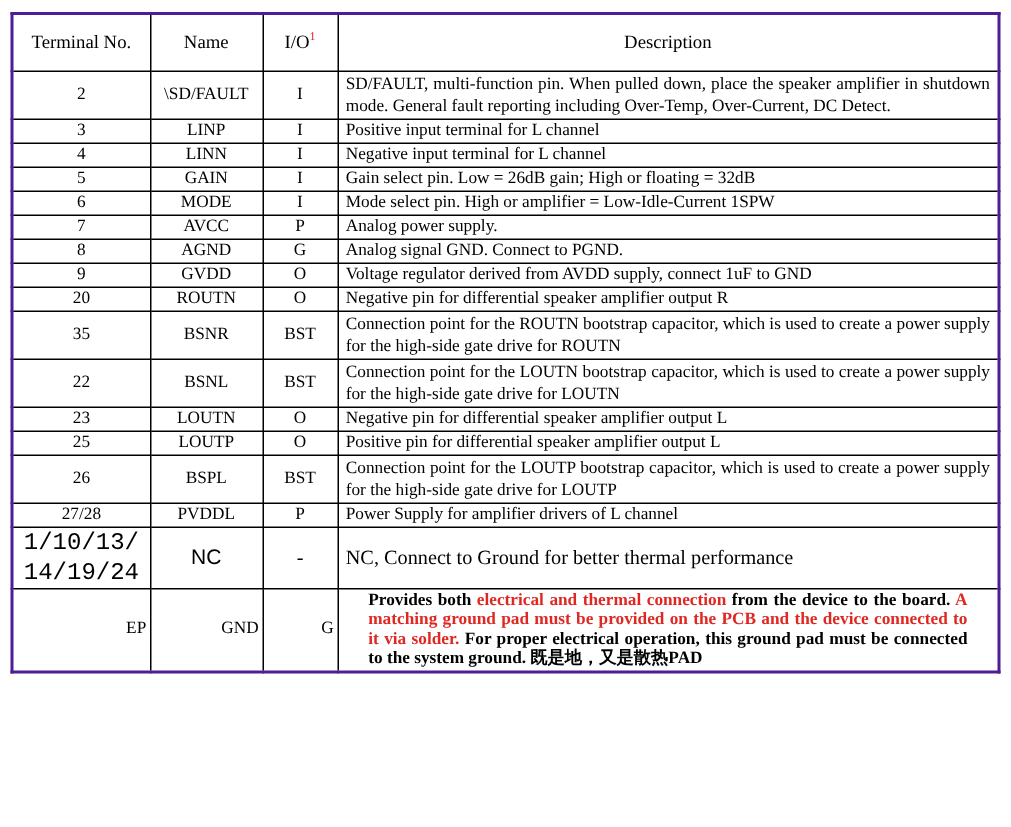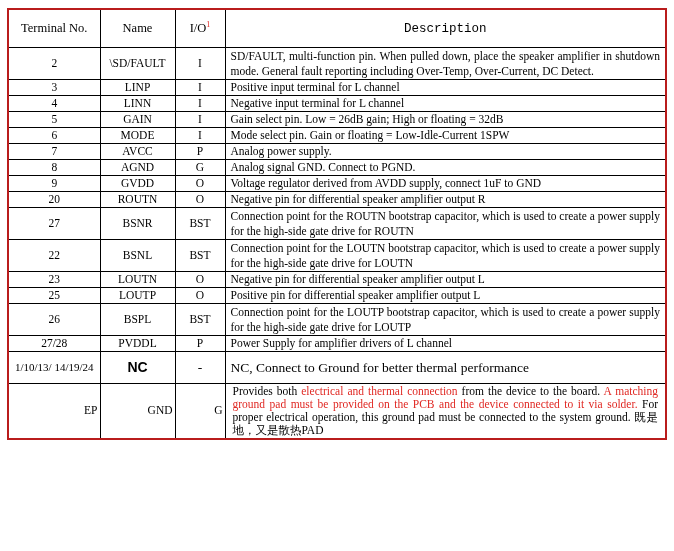--- a/index.html
+++ b/index.html
@@ -14,40 +14,40 @@
     color: #000000;
     overflow: hidden;
   }
   .page {
     padding: 8px 7px 0 7px;
   }
   table.pin-table {
     border-collapse: collapse;
     width: 660px;
     table-layout: fixed;
-    border: 2px solid #b91c1c;
+    border: 2px solid #4c1d95;
   }
   .pin-table th, .pin-table td {
     border: 1px solid #000000;
     overflow: hidden;
   }
   col.c-term { width: 92px; }
   col.c-name { width: 75px; }
   col.c-io   { width: 50px; }
   col.c-desc { width: 441px; }
 
   .pin-table th {
     height: 35px;
     font-weight: normal;
     font-size: 12.5px;
     text-align: center;
     vertical-align: middle;
   }
   .pin-table th.h-desc {
-    font-family: Liberation Mono, monospace;
+    font-family: Liberation Serif, serif;
   }
   .pin-table sup.fn {
     font-size: 8px;
     vertical-align: super;
     line-height: 0;
   }
 
   .pin-table td {
     font-size: 11.5px;
     line-height: 1.28;
@@ -60,31 +60,31 @@
     text-align: left;
     padding: 0 5px 0 5px;
   }
   .pin-table td.col-desc.justify {
     text-align: justify;
   }
 
   tr.v-double td { height: 31px; }
 
   tr.v-large td { height: 31px; font-size: 13.5px; }
-  tr.v-large td.col-term { font-size: 11px; line-height: 1.25; }
+  tr.v-large td.col-term { font-size: 16px; line-height: 1.25; font-family: Liberation Mono, monospace; }
   tr.v-large td.col-name {
     font-family: "Liberation Sans", sans-serif;
     font-size: 14px;
-    font-weight: bold;
   }
 
   tr.v-ep td { height: 49px; text-align: right; }
   tr.v-ep td.col-desc {
     line-height: 1.12;
-    padding: 1px 7px;
+    padding: 1px 20px;
+    font-weight: bold;
   }
 
   .red {  }
 </style>
 </head>
 <body>
 
 <div class="page">
   <table class="pin-table">
     <colgroup>
@@ -131,21 +131,21 @@
         <tr class="v-single">
           <td class="col-term">5</td>
           <td class="col-name">GAIN</td>
           <td class="col-io">I</td>
           <td class="col-desc"><span>Gain select pin. Low = 26dB gain; High or floating = 32dB</span></td>
         </tr>
         <tr class="v-single">
           <td class="col-term">6</td>
           <td class="col-name">MODE</td>
           <td class="col-io">I</td>
-          <td class="col-desc"><span>Mode select pin. Gain or floating = Low-Idle-Current 1SPW</span></td>
+          <td class="col-desc"><span>Mode select pin. High or amplifier = Low-Idle-Current 1SPW</span></td>
         </tr>
         <tr class="v-single">
           <td class="col-term">7</td>
           <td class="col-name">AVCC</td>
           <td class="col-io">P</td>
           <td class="col-desc"><span>Analog power supply.</span></td>
         </tr>
         <tr class="v-single">
           <td class="col-term">8</td>
           <td class="col-name">AGND</td>
@@ -158,21 +158,21 @@
           <td class="col-io">O</td>
           <td class="col-desc"><span>Voltage regulator derived from AVDD supply, connect 1uF to GND</span></td>
         </tr>
         <tr class="v-single">
           <td class="col-term">20</td>
           <td class="col-name">ROUTN</td>
           <td class="col-io">O</td>
           <td class="col-desc"><span>Negative pin for differential speaker amplifier output R</span></td>
         </tr>
         <tr class="v-double">
-          <td class="col-term">27</td>
+          <td class="col-term">35</td>
           <td class="col-name">BSNR</td>
           <td class="col-io">BST</td>
           <td class="col-desc justify"><span>Connection point for the ROUTN bootstrap capacitor, which is used to create a power supply for the high-side gate drive for ROUTN</span></td>
         </tr>
         <tr class="v-double">
           <td class="col-term">22</td>
           <td class="col-name">BSNL</td>
           <td class="col-io">BST</td>
           <td class="col-desc justify"><span>Connection point for the LOUTN bootstrap capacitor, which is used to create a power supply for the high-side gate drive for LOUTN</span></td>
         </tr>

